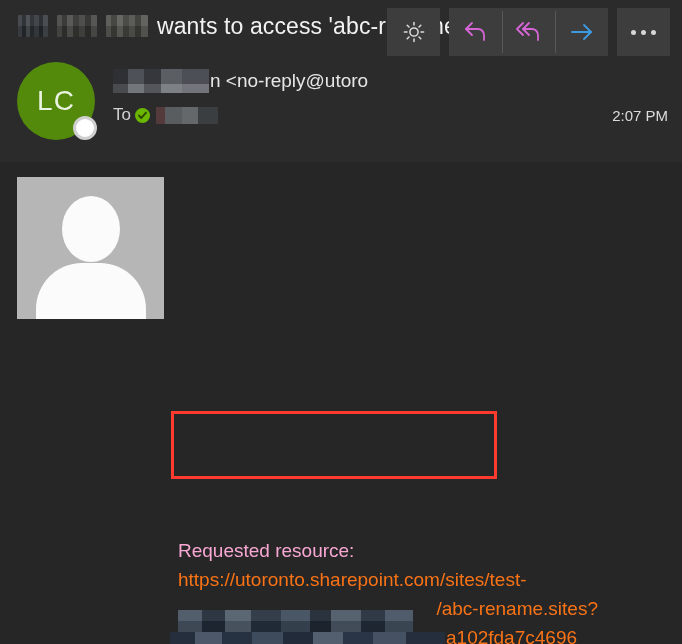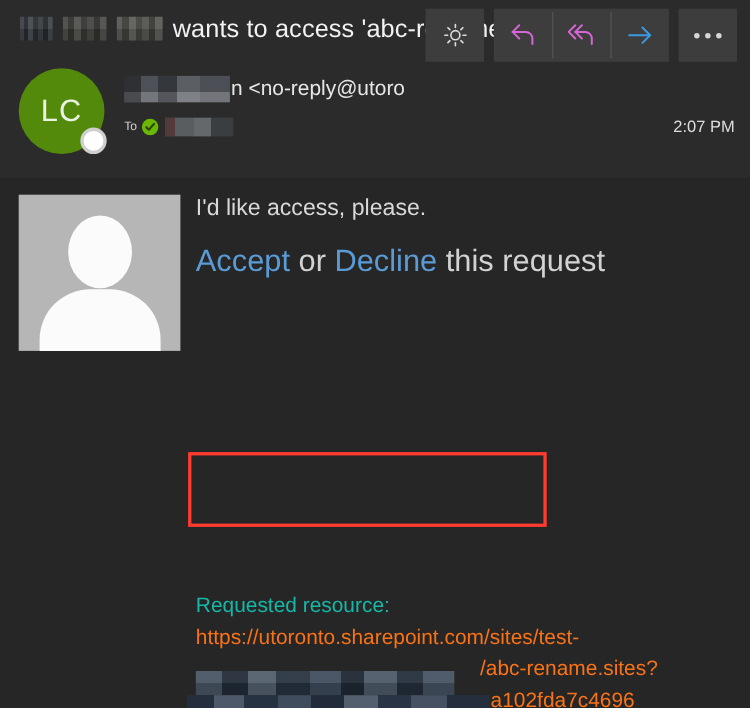--- a/index.html
+++ b/index.html
@@ -147,21 +147,21 @@
   }
 
   .to-line {
     display: flex;
     align-items: center;
     margin-top: 9px;
     height: 24px;
   }
 
   .to-label {
-    font-size: 11px;
+    font-size: 17px;
     color: #d2d2d2;
     margin-right: 4px;
   }
 
   .to-check {
     width: 15px;
     height: 15px;
     border-radius: 50%;
     background: #6bb700;
     display: inline-flex;
@@ -312,21 +312,21 @@
 
   .detail {
     position: absolute;
     left: 178px;
     top: 375px;
     right: 4px;
   }
 
   .detail-label {
     font-size: 19px;
-    color: #14b8a6;
+    color: #f9a8d4;
     line-height: 1.52;
   }
 
   .url-line {
     font-size: 19px;
     color: #f97316;
     line-height: 1.52;
     white-space: nowrap;
   }
 
@@ -481,27 +481,20 @@
     </div>
   </div>
 
   <div class="body-area">
 
     <div class="person-img">
       <div class="person-head"></div>
       <div class="person-body"></div>
     </div>
 
-    <div class="content">
-      <div class="line-intro">I'd like access, please.</div>
-
-      <div class="accept-block">
-        <a class="lnk-big" href="#" style="text-decoration:none">Accept</a><span> or </span><a class="lnk-big" href="#" style="text-decoration:none">Decline</a><span> this request</span>
-      </div>
-    </div>
 
     <div class="red-box"></div>
 
     <div class="detail">
       <div class="detail-label">Requested resource:</div>
       <div class="url-block">
         <div class="url-line">https://utoronto.sharepoint.com/sites/test-</div>
         <div class="url-line" style="text-align:right;max-width:420px">/abc-rename.sites?</div>
         <div class="url-line" style="padding-left:268px">a102fda7c4696</div>
         <span class="url-redact-1"></span>

